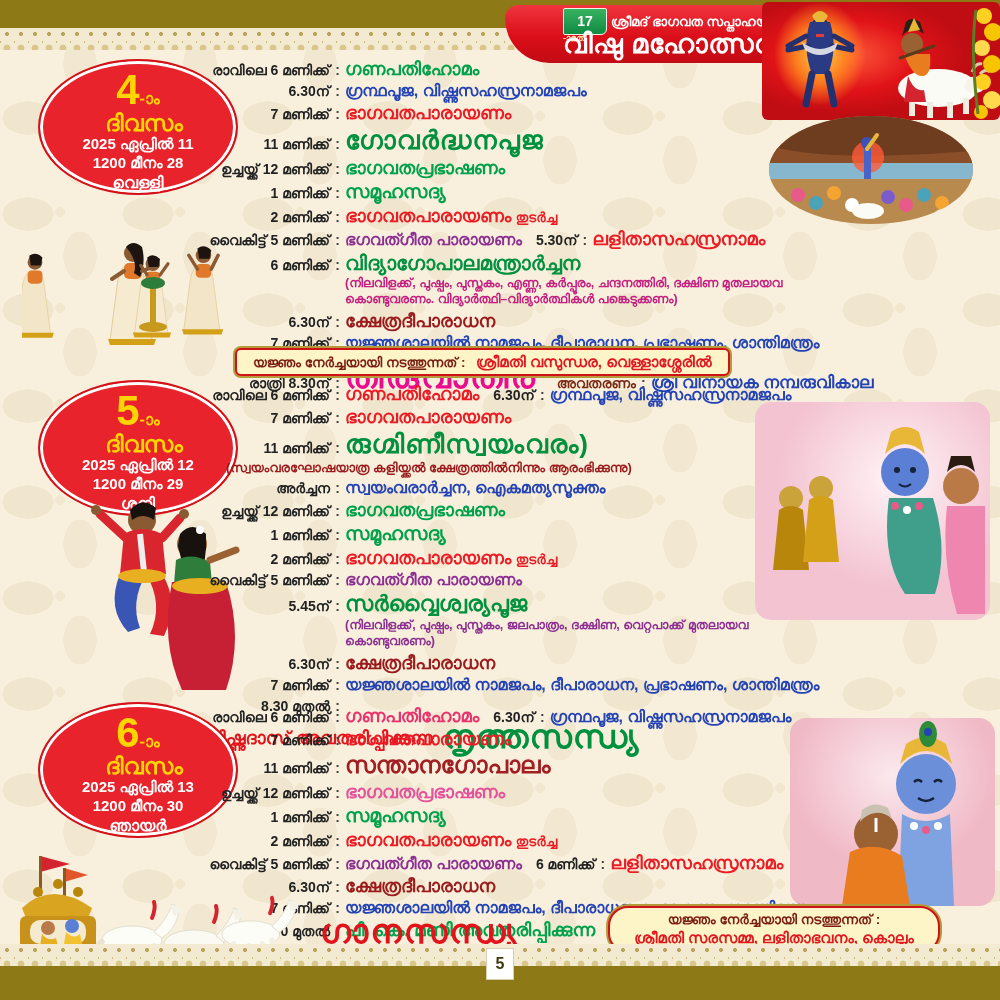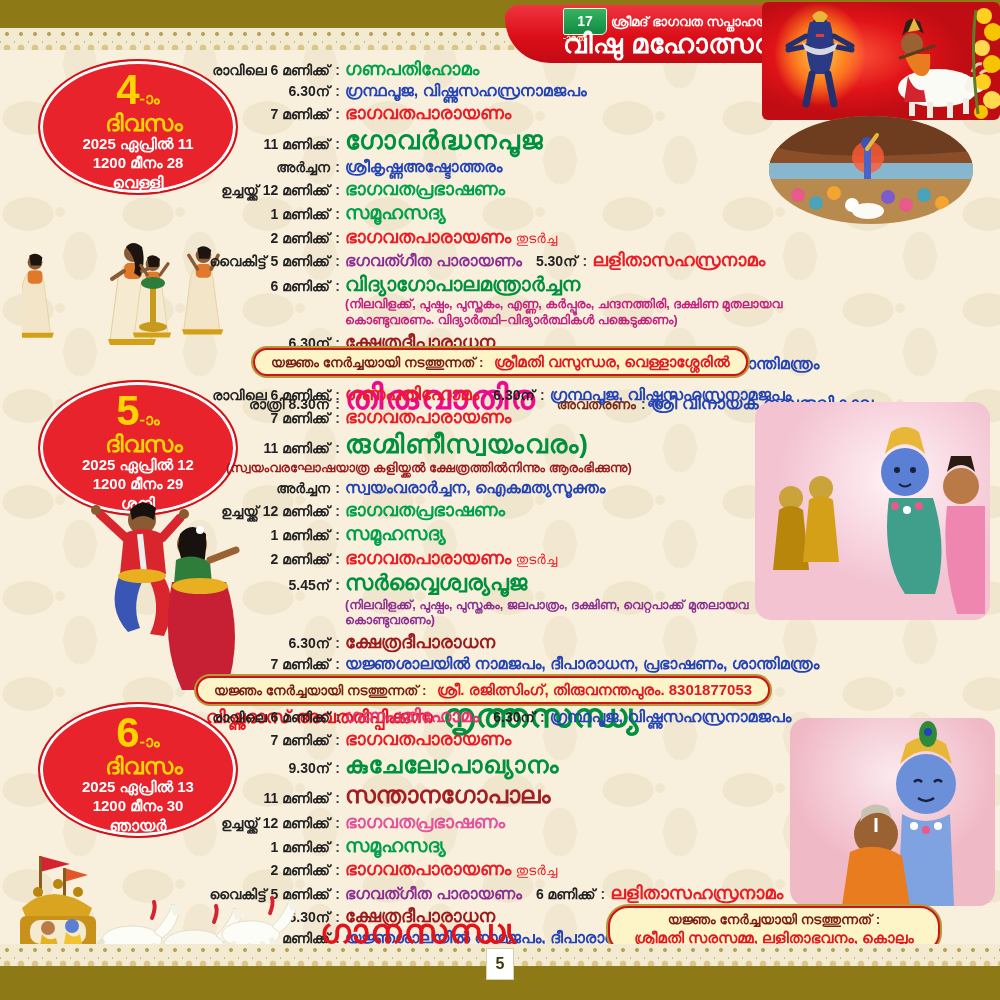--- a/index.html
+++ b/index.html
@@ -46,21 +46,21 @@
   .ev{font-weight:bold;font-size:16px;}
   .g{color:#00a14b}.b{color:#2443b5}.r{color:#ec1c24}.m{color:#c4207f}
   .p{color:#8d2f92}.mar{color:#9b1b1c}.pk{color:#e2539b}
   .lg{font-size:18px}
   .gxl{color:#00913f;font-size:26px;letter-spacing:1px;}
   .gxl2{color:#00913f;font-size:20px;}
   .marxl{color:#a31e22;font-size:24px;}
   .hugepink{color:#ec0b8a;font-size:34px;letter-spacing:2px;}
   .hugegreen{color:#00913f;font-size:33px;letter-spacing:1px;}
   .hugered{color:#e3131b;font-size:34px;letter-spacing:2px;}
-  .sfx{font-size:13.5px;font-weight:normal;}
+  .sfx{font-size:13.5px;font-weight:bold;}
   .note{margin:-1px 0 3px 147px;max-width:470px;font-size:12.5px;font-weight:bold;white-space:normal;line-height:1.25;}
   .note-full{margin:-2px 0 3px 28px;font-size:13px;font-weight:bold;}
   .hl-label{color:#7a2a12;font-weight:bold;font-size:14px;margin-left:20px;}
   .hl-perf{font-size:17px;}
 
   
   .daybadge{position:absolute;width:196px;height:132px;border-radius:50%;
     background:#e8232b;border:2px solid #d41118;box-shadow:inset 0 0 0 3px #fff;
     text-align:center;color:#fff;}
   .db-num{font-size:42px;font-weight:bold;color:#ffd400;line-height:1;display:inline-block;margin-top:8px;}
@@ -228,33 +228,32 @@
           <ellipse cx="180" cy="100" rx="14" ry="7" fill="#fbfbf6"></ellipse>
         </g>
       </g>
     </svg>
 
     <div class="sched" style="top:4px;">
       <div class="row"><span class="time">രാവിലെ 6 മണിക്ക്</span><span class="colon"></span><span class="ev g lg">ഗണപതിഹോമം</span></div>
       <div class="row"><span class="time">6.30ന്</span><span class="colon"></span><span class="ev b">ഗ്രന്ഥപൂജ, വിഷ്ണുസഹസ്രനാമജപം</span></div>
       <div class="row"><span class="time">7 മണിക്ക്</span><span class="colon"></span><span class="ev r lg">ഭാഗവതപാരായണം</span></div>
       <div class="row"><span class="time">11 മണിക്ക്</span><span class="colon"></span><span class="ev gxl">ഗോവർദ്ധനപൂജ</span></div>
-      <div class="row"><span class="time">അർച്ചന</span><span class="colon"></span><span class="ev b">ശ്രീകൃഷ്ണഅഷ്ടോത്തരം</span></div>
       <div class="row"><span class="time">ഉച്ചയ്ക്ക് 12 മണിക്ക്</span><span class="colon"></span><span class="ev g lg">ഭാഗവതപ്രഭാഷണം</span></div>
       <div class="row"><span class="time">1 മണിക്ക്</span><span class="colon"></span><span class="ev g" style="font-size:19px">സമൂഹസദ്യ</span></div>
       <div class="row"><span class="time">2 മണിക്ക്</span><span class="colon"></span><span class="ev r lg">ഭാഗവതപാരായണം</span> <span class="sfx r">തുടർച്ച</span></div>
       <div class="row"><span class="time">വൈകിട്ട് 5 മണിക്ക്</span><span class="colon"></span><span class="ev p">ഭഗവത്ഗീത പാരായണം</span><span class="time2">5.30ന്</span><span class="colon"></span><span class="ev r lg">ലളിതാസഹസ്രനാമം</span></div>
       <div class="row"><span class="time">6 മണിക്ക്</span><span class="colon"></span><span class="ev gxl2">വിദ്യാഗോപാലമന്ത്രാർച്ചന</span></div>
       <div class="note m">(നിലവിളക്ക്, പുഷ്പം, പുസ്തകം, എണ്ണ, കർപ്പൂരം, ചന്ദനത്തിരി, ദക്ഷിണ മുതലായവ കൊണ്ടുവരണം. വിദ്യാർത്ഥി–വിദ്യാർത്ഥികൾ പങ്കെടുക്കണം)</div>
       <div class="row"><span class="time">6.30ന്</span><span class="colon"></span><span class="ev mar lg">ക്ഷേത്രദീപാരാധന</span></div>
       <div class="row"><span class="time">7 മണിക്ക്</span><span class="colon"></span><span class="ev b">യജ്ഞശാലയിൽ നാമജപം, ദീപാരാധന, പ്രഭാഷണം, ശാന്തിമന്ത്രം</span></div>
       <div class="row" style="margin-top:5px;"><span class="time">രാത്രി 8.30ന്</span><span class="colon"></span><span class="ev hugepink">തിരുവാതിര</span><span class="hl-label">അവതരണം</span><span class="colon"></span><span class="ev b hl-perf">ശ്രീ വിനായക നമ്പരുവികാല</span></div>
     </div>
 
-    <div class="oval" style="left:253px;top:293px;">
+    <div class="oval" style="left:235px;top:293px;border-radius:6px;">
       <span class="ov-label">യജ്ഞം നേർച്ചയായി നടത്തുന്നത് :</span>
       <span class="ov-name">ശ്രീമതി വസുന്ധര, വെള്ളാശ്ശേരിൽ</span>
     </div>
   </div>
 
   <div class="section" style="top:378px;height:322px;">
     <div class="daybadge" style="left:38px;top:2px;">
       <span class="db-num">5</span><span class="db-sfx">-ാം</span>
       <div class="db-word">ദിവസം</div>
       <div class="db-date">2025 ഏപ്രിൽ 12</div>
@@ -320,32 +319,29 @@
 
     <div class="sched" style="top:6px;">
       <div class="row"><span class="time">രാവിലെ 6 മണിക്ക്</span><span class="colon"></span><span class="ev r lg">ഗണപതിഹോമം</span><span class="time2">6.30ന്</span><span class="colon"></span><span class="ev b">ഗ്രന്ഥപൂജ, വിഷ്ണുസഹസ്രനാമജപം</span></div>
       <div class="row"><span class="time">7 മണിക്ക്</span><span class="colon"></span><span class="ev r lg">ഭാഗവതപാരായണം</span></div>
       <div class="row"><span class="time">11 മണിക്ക്</span><span class="colon"></span><span class="ev gxl">രുഗ്മിണീസ്വയംവരം)</span></div>
       <div class="note-full mar">(സ്വയംവരഘോഷയാത്ര കളിയ്ക്കൽ ക്ഷേത്രത്തിൽനിന്നും ആരംഭിക്കുന്നു)</div>
       <div class="row"><span class="time">അർച്ചന</span><span class="colon"></span><span class="ev b">സ്വയംവരാർച്ചന, ഐകമത്യസൂക്തം</span></div>
       <div class="row"><span class="time">ഉച്ചയ്ക്ക് 12 മണിക്ക്</span><span class="colon"></span><span class="ev g lg">ഭാഗവതപ്രഭാഷണം</span></div>
       <div class="row"><span class="time">1 മണിക്ക്</span><span class="colon"></span><span class="ev g" style="font-size:19px">സമൂഹസദ്യ</span></div>
       <div class="row"><span class="time">2 മണിക്ക്</span><span class="colon"></span><span class="ev r lg">ഭാഗവതപാരായണം</span> <span class="sfx r">തുടർച്ച</span></div>
+      <div class="row"><span class="time">വൈകിട്ട് 5 മണിക്ക്</span><span class="colon"></span><span class="ev p">ഭഗവത്ഗീത പാരായണം</span></div>
       <div class="row"><span class="time">5.45ന്</span><span class="colon"></span><span class="ev gxl2" style="font-size:22px">സർവ്വൈശ്വര്യപൂജ</span></div>
       <div class="note p">(നിലവിളക്ക്, പുഷ്പം, പുസ്തകം, ജലപാത്രം, ദക്ഷിണ, വെറ്റപാക്ക് മുതലായവ കൊണ്ടുവരണം)</div>
       <div class="row"><span class="time">6.30ന്</span><span class="colon"></span><span class="ev mar lg">ക്ഷേത്രദീപാരാധന</span></div>
       <div class="row"><span class="time">7 മണിക്ക്</span><span class="colon"></span><span class="ev b">യജ്ഞശാലയിൽ നാമജപം, ദീപാരാധന, പ്രഭാഷണം, ശാന്തിമന്ത്രം</span></div>
       <div class="row"><span class="time">8.30 മുതൽ</span><span class="colon"></span></div>
       <div class="finale-line"><span class="fin-intro">വിഷ്ണുദാസ് അവതരിപ്പിക്കുന്ന</span><span class="ev hugegreen fin-title">നൃത്തസന്ധ്യ</span></div>
     </div>
 
-    <div class="oval" style="left:196px;top:298px;">
-      <span class="ov-label">യജ്ഞം നേർച്ചയായി നടത്തുന്നത് :</span>
-      <span class="ov-name">ശ്രീ. രജിത്സിംഗ്, തിരുവനന്തപുരം. 8301877053</span>
-    </div>
   </div>
 
   <div class="section" style="top:700px;height:275px;">
     <div class="daybadge" style="left:38px;top:2px;">
       <span class="db-num">6</span><span class="db-sfx">-ാം</span>
       <div class="db-word">ദിവസം</div>
       <div class="db-date">2025 ഏപ്രിൽ 13</div>
       <div class="db-era">1200 മീനം 30</div>
       <div class="db-wd">ഞായർ</div>
     </div>
@@ -374,21 +370,20 @@
         <circle cx="86" cy="116" r="22" fill="#9a6132"></circle>
         <path d="M70 104 a22 22 0 0 1 32 -4 l-4 -10 q-14 -8 -26 2 z" fill="#c9c2b2"></path>
         <path d="M60 134 q26 -12 52 4 l8 50 h-68 z" fill="#e87c1e"></path>
         <path d="M86 100 v14" stroke="#fff" stroke-width="3"></path>
       </g>
     </svg>
 
     <div class="sched" style="top:6px;">
       <div class="row"><span class="time">രാവിലെ 6 മണിക്ക്</span><span class="colon"></span><span class="ev pk lg" style="color:#e8336d">ഗണപതിഹോമം</span><span class="time2">6.30ന്</span><span class="colon"></span><span class="ev b">ഗ്രന്ഥപൂജ, വിഷ്ണുസഹസ്രനാമജപം</span></div>
       <div class="row"><span class="time">7 മണിക്ക്</span><span class="colon"></span><span class="ev r lg">ഭാഗവതപാരായണം</span></div>
-      <div class="row"><span class="time">9.30ന്</span><span class="colon"></span><span class="ev gxl" style="font-size:24px">കുചേലോപാഖ്യാനം</span></div>
       <div class="row"><span class="time">11 മണിക്ക്</span><span class="colon"></span><span class="ev marxl">സന്താനഗോപാലം</span></div>
       <div class="row"><span class="time">ഉച്ചയ്ക്ക് 12 മണിക്ക്</span><span class="colon"></span><span class="ev pk lg">ഭാഗവതപ്രഭാഷണം</span></div>
       <div class="row"><span class="time">1 മണിക്ക്</span><span class="colon"></span><span class="ev g" style="font-size:19px">സമൂഹസദ്യ</span></div>
       <div class="row"><span class="time">2 മണിക്ക്</span><span class="colon"></span><span class="ev r lg">ഭാഗവതപാരായണം</span> <span class="sfx r">തുടർച്ച</span></div>
       <div class="row"><span class="time">വൈകിട്ട് 5 മണിക്ക്</span><span class="colon"></span><span class="ev p">ഭഗവത്ഗീത പാരായണം</span><span class="time2">6 മണിക്ക്</span><span class="colon"></span><span class="ev r lg">ലളിതാസഹസ്രനാമം</span></div>
       <div class="row"><span class="time">6.30ന്</span><span class="colon"></span><span class="ev mar lg">ക്ഷേത്രദീപാരാധന</span></div>
       <div class="row"><span class="time">7 മണിക്ക്</span><span class="colon"></span><span class="ev b">യജ്ഞശാലയിൽ നാമജപം, ദീപാരാധന, പ്രഭാഷണം ശാന്തിമന്ത്രം</span></div>
       <div class="row"><span class="time">8.30 മുതൽ</span><span class="colon"></span><span class="ev g lg">പി. കെ. മണി അവതരിപ്പിക്കുന്ന</span></div>
     </div>
 

